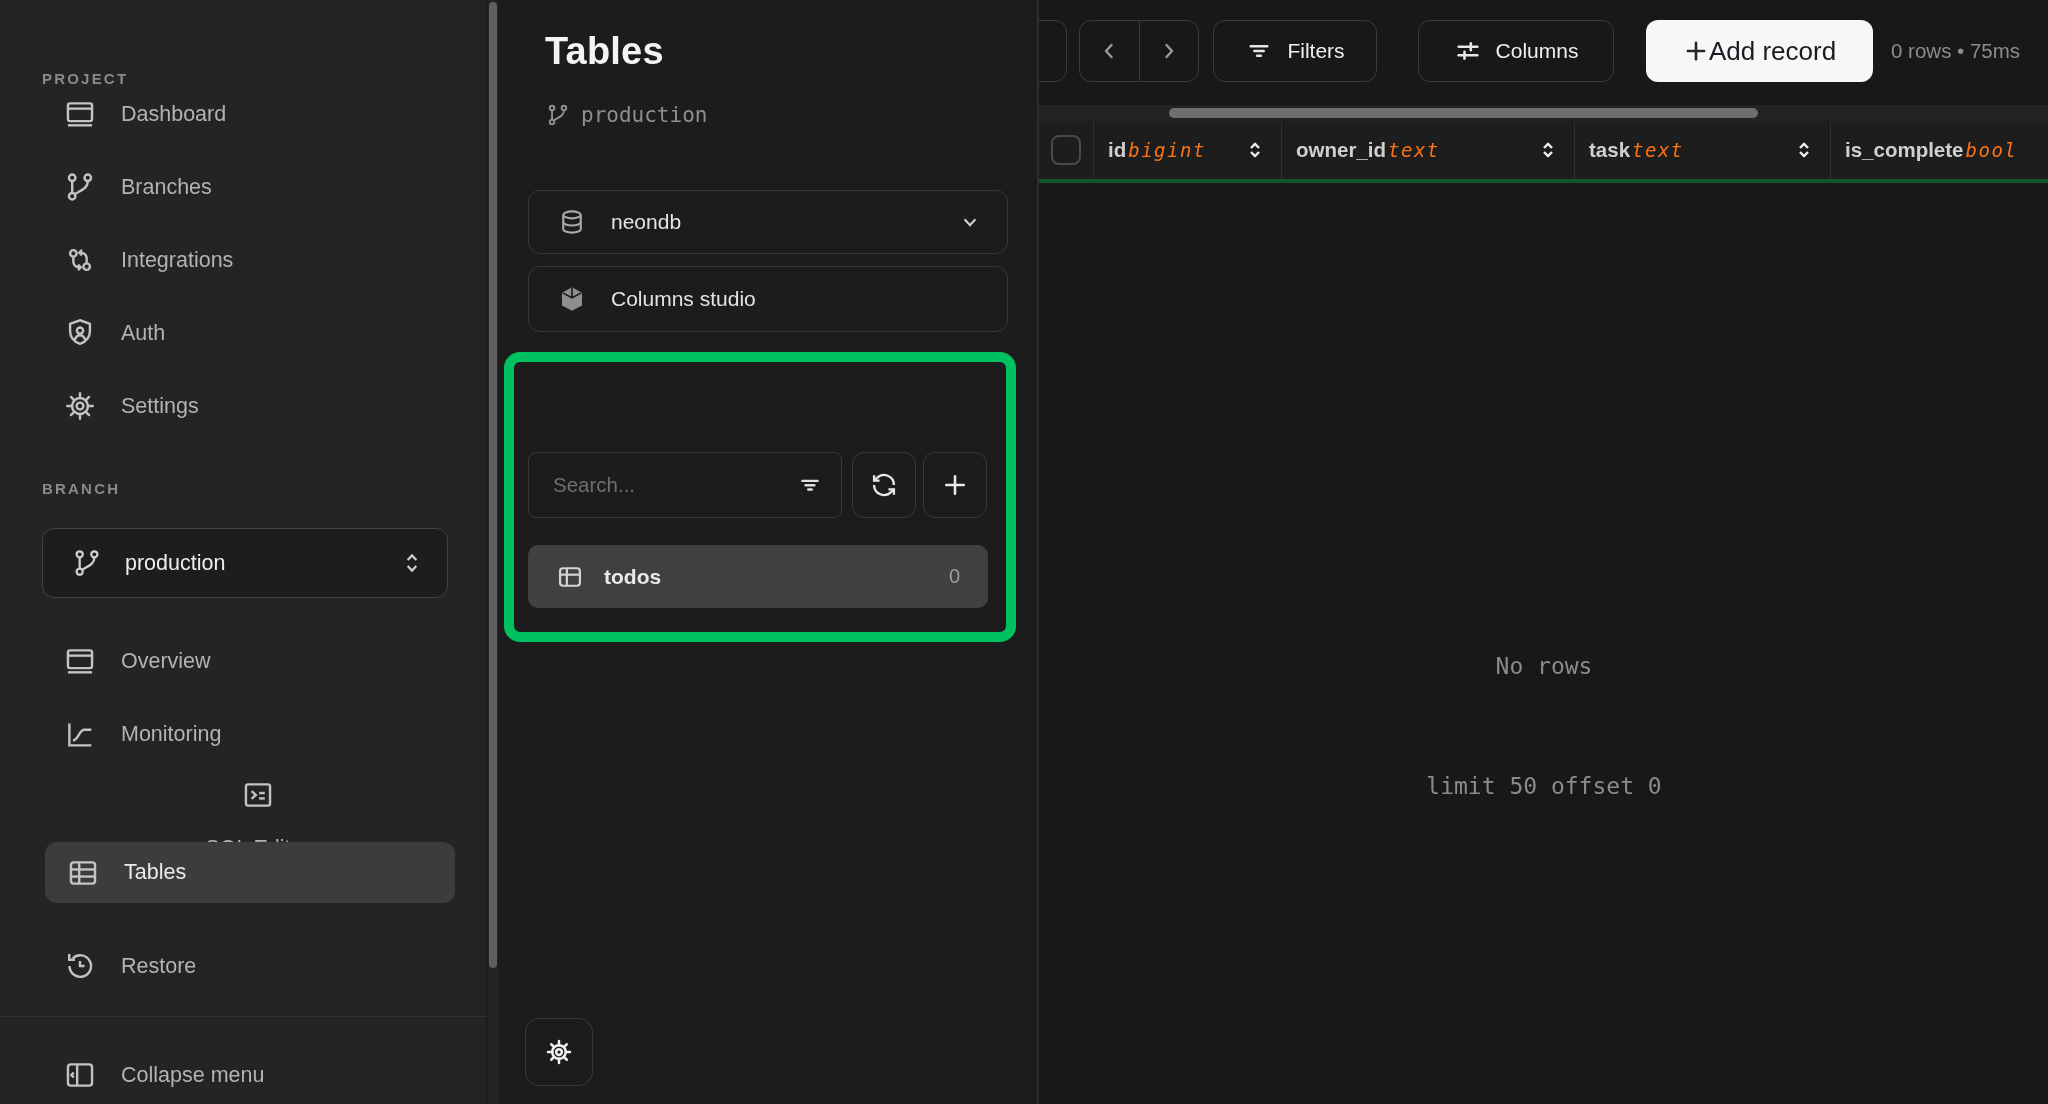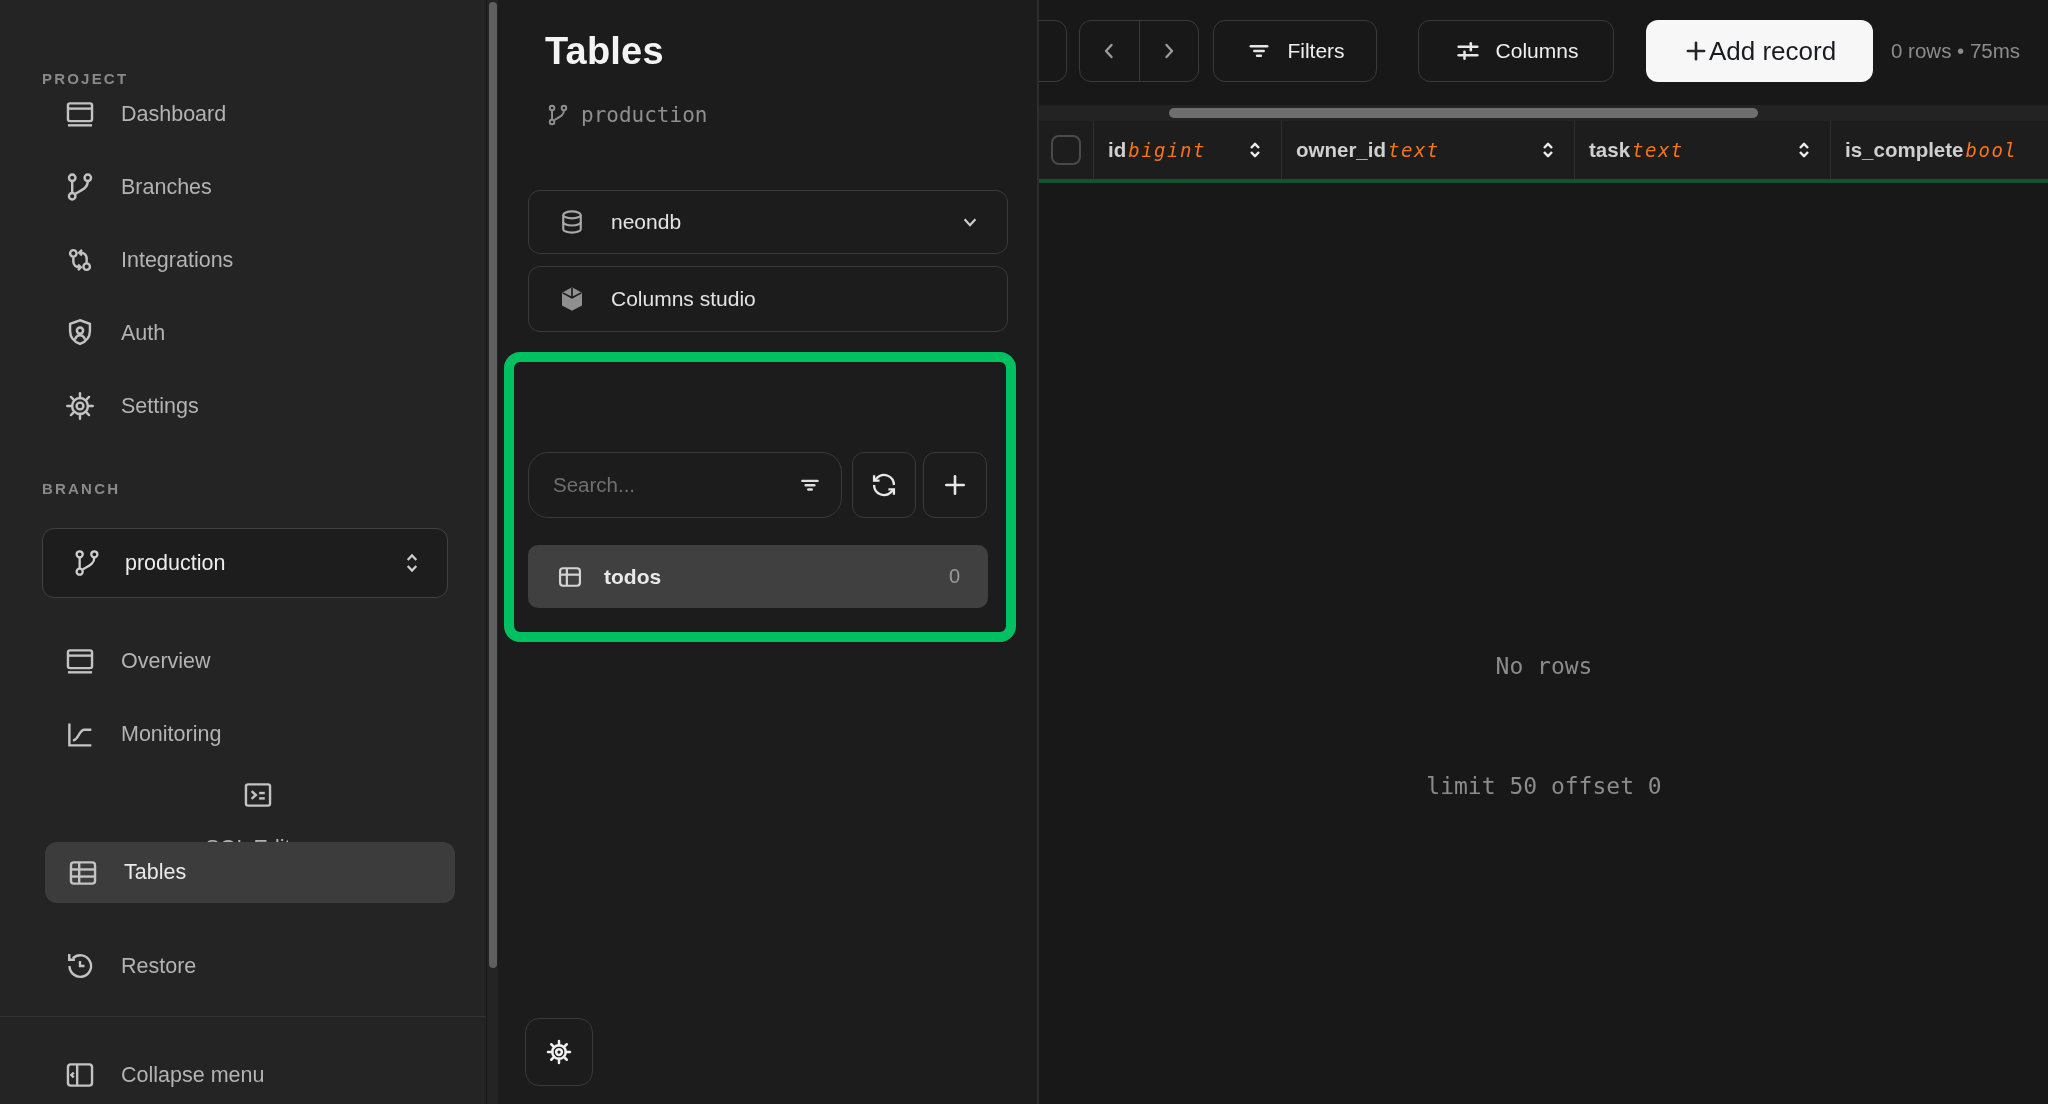--- a/index.html
+++ b/index.html
@@ -40,21 +40,21 @@
   .tp-crumb{left:47px;top:102px;display:flex;align-items:center;gap:10px;color:#8f8f8f;font-family:var(--mono);font-size:21px;}
   .tp-crumb .ic{width:26px;height:26px;color:#8f8f8f;}
   .row-btn{border:1px solid #3a3a3a;border-radius:12px;background:transparent;display:flex;align-items:center;gap:24px;padding:0 24px 0 28px;color:#e3e3e3;font-size:21px;cursor:pointer;}
   .row-btn .ic{width:30px;height:30px;color:#a9a9a9;flex:0 0 30px;}
   .row-btn .val{flex:1;text-align:left;}
   .db-select{left:30px;top:190px;width:480px;height:64px;}
   .studio-btn{left:30px;top:266px;width:480px;height:66px;}
   .schema-select{left:30px;top:376px;width:458px;height:64px;}
   .chev{width:26px;height:26px;color:#cfcfcf;}
   .green-box{left:6px;top:352px;width:512px;height:290px;border:10px solid var(--green);border-radius:16px;pointer-events:none;z-index:6;}
-  .search-wrap{left:30px;top:452px;width:314px;height:66px;border:1px solid #3a3a3a;border-radius:20px;display:flex;align-items:center;padding:0 18px 0 24px;gap:10px;}
+  .search-wrap{left:30px;top:452px;width:314px;height:66px;border:1px solid #3a3a3a;border-radius:8px;display:flex;align-items:center;padding:0 18px 0 24px;gap:10px;}
   .search-wrap input{flex:1;min-width:0;background:transparent;border:none;outline:none;color:#dcdcdc;font-size:20.5px;font-family:"Liberation Sans",sans-serif;}
   .search-wrap input::placeholder{color:#6f6f6f;}
   .sq-btn{top:452px;width:64px;height:66px;border:1px solid #3a3a3a;border-radius:12px;background:transparent;display:flex;align-items:center;justify-content:center;color:#e8e8e8;cursor:pointer;}
   .sq-btn .ic{width:28px;height:28px;}
   .table-row{left:30px;top:545px;width:460px;height:63px;background:#404040;border-radius:10px;display:flex;align-items:center;gap:20px;padding:0 28px;cursor:pointer;}
   .table-row .ic{width:28px;height:28px;color:#d3d3d3;}
   .table-row .nm{flex:1;color:#e9e9e9;font-size:21px;font-weight:600;}
   .table-row .ct{color:#9c9c9c;font-size:20px;}
   .gear-btn{left:27px;top:1018px;width:68px;height:68px;border:1px solid #3a3a3a;border-radius:14px;background:transparent;display:flex;align-items:center;justify-content:center;color:#f0f0f0;cursor:pointer;}
   .gear-btn .ic{width:30px;height:30px;}

